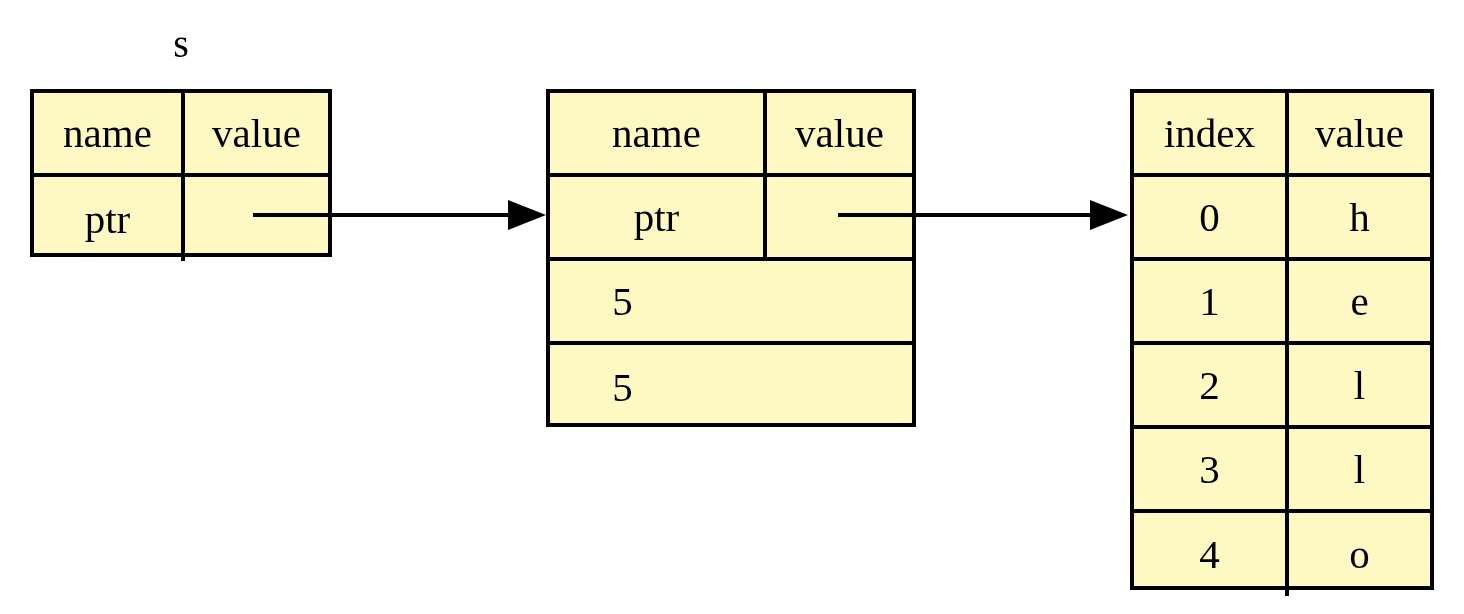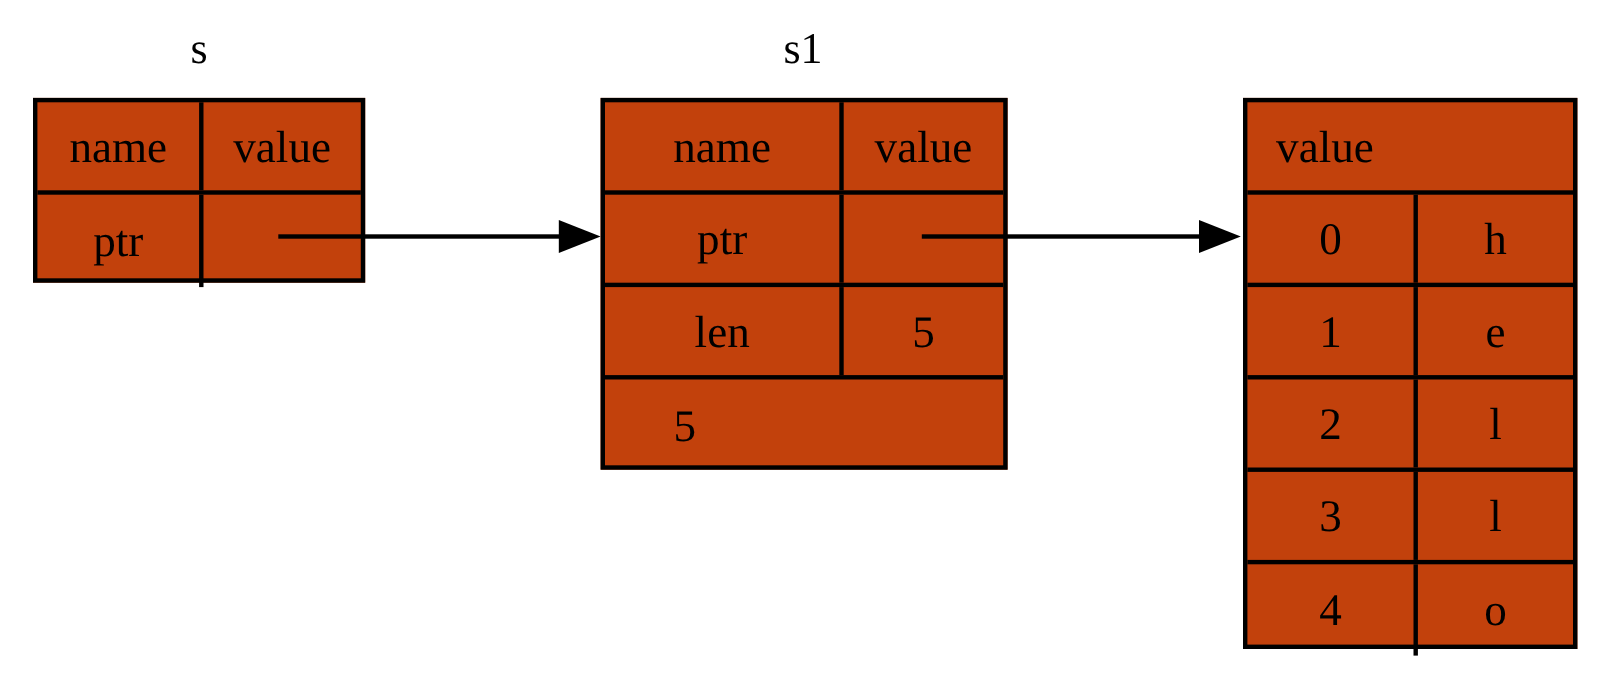--- a/index.html
+++ b/index.html
@@ -25,21 +25,21 @@
     text-align: center;
     white-space: nowrap;
     color: #000000;
   }
 
   
   .mem-table {
     position: absolute;
     border: 4px solid #000000;
     box-sizing: border-box;
-    background: #c2410c;
+    background: #fef9c3;
   }
   .mem-row {
     display: flex;
     box-sizing: border-box;
     border-bottom: 4px solid #000000;
   }
   .mem-row:last-child {
     border-bottom: none;
   }
   .cell-name, .cell-value {
@@ -101,50 +101,49 @@
 
     <div class="mem-row">
       <div class="cell-name">ptr</div>
       <div class="cell-value"></div>
     </div>
   </div>
 
   <div class="arrow" style="left:253px; top:213px; width:258px;"></div>
   <div class="arrow-head" style="left:508px; top:200px;"></div>
 
-  <div class="table-label" style="left:670px; top:24px; width:120px;">s1</div>
 
   <div class="mem-table t-s1" style="left:546px; top:89px; width:370px; height:338px;">
 
     <div class="mem-row">
       <div class="cell-name">name</div>
       <div class="cell-value">value</div>
     </div>
 
     <div class="mem-row">
       <div class="cell-name">ptr</div>
       <div class="cell-value"></div>
     </div>
 
     <div class="mem-row">
-      <div class="cell-name">len</div>
       <div class="cell-value">5</div>
     </div>
 
     <div class="mem-row">
       <div class="cell-value">5</div>
     </div>
   </div>
 
   <div class="arrow" style="left:838px; top:213px; width:255px;"></div>
   <div class="arrow-head" style="left:1090px; top:200px;"></div>
 
   <div class="mem-table t-buf" style="left:1130px; top:89px; width:304px; height:501px;">
 
     <div class="mem-row">
+      <div class="cell-name">index</div>
       <div class="cell-value">value</div>
     </div>
 
     <div class="mem-row">
       <div class="cell-name">0</div>
       <div class="cell-value">h</div>
     </div>
 
     <div class="mem-row">
       <div class="cell-name">1</div>

